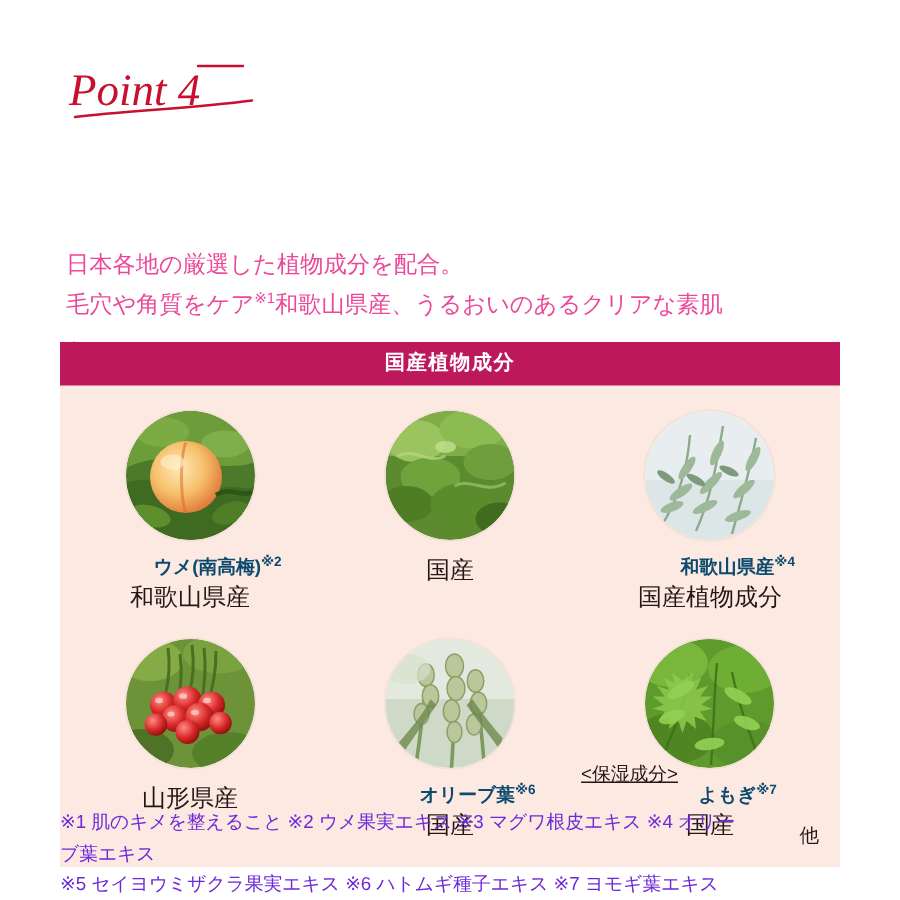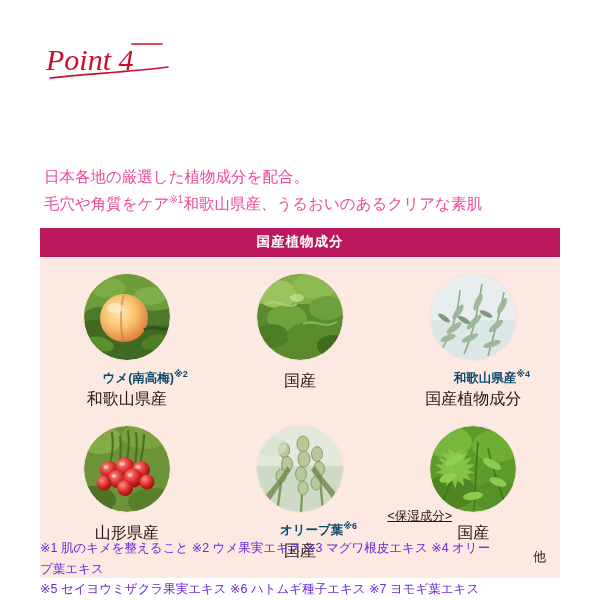--- a/index.html
+++ b/index.html
@@ -381,20 +381,21 @@
               <g fill="#93d155" opacity="0.9">
                 <ellipse cx="24" cy="34" rx="10" ry="4" transform="rotate(-30 24 34)"></ellipse>
                 <ellipse cx="62" cy="38" rx="10" ry="4" transform="rotate(28 62 38)"></ellipse>
                 <ellipse cx="18" cy="52" rx="9" ry="4" transform="rotate(-20 18 52)"></ellipse>
                 <ellipse cx="68" cy="56" rx="9" ry="4" transform="rotate(20 68 56)"></ellipse>
                 <ellipse cx="43" cy="70" rx="10" ry="4" transform="rotate(-8 43 70)"></ellipse>
               </g>
             </g>
           </svg>
         </div>
+        <div class="cap-name"><span>よもぎ</span><span class="sup">※7</span></div>
         <div class="cap-origin">国産</div>
       </div>
 
     </div>
 
     <div class="hoka">他</div>
   </div>
 
   <div class="moist">&lt;保湿成分&gt;</div>
 

